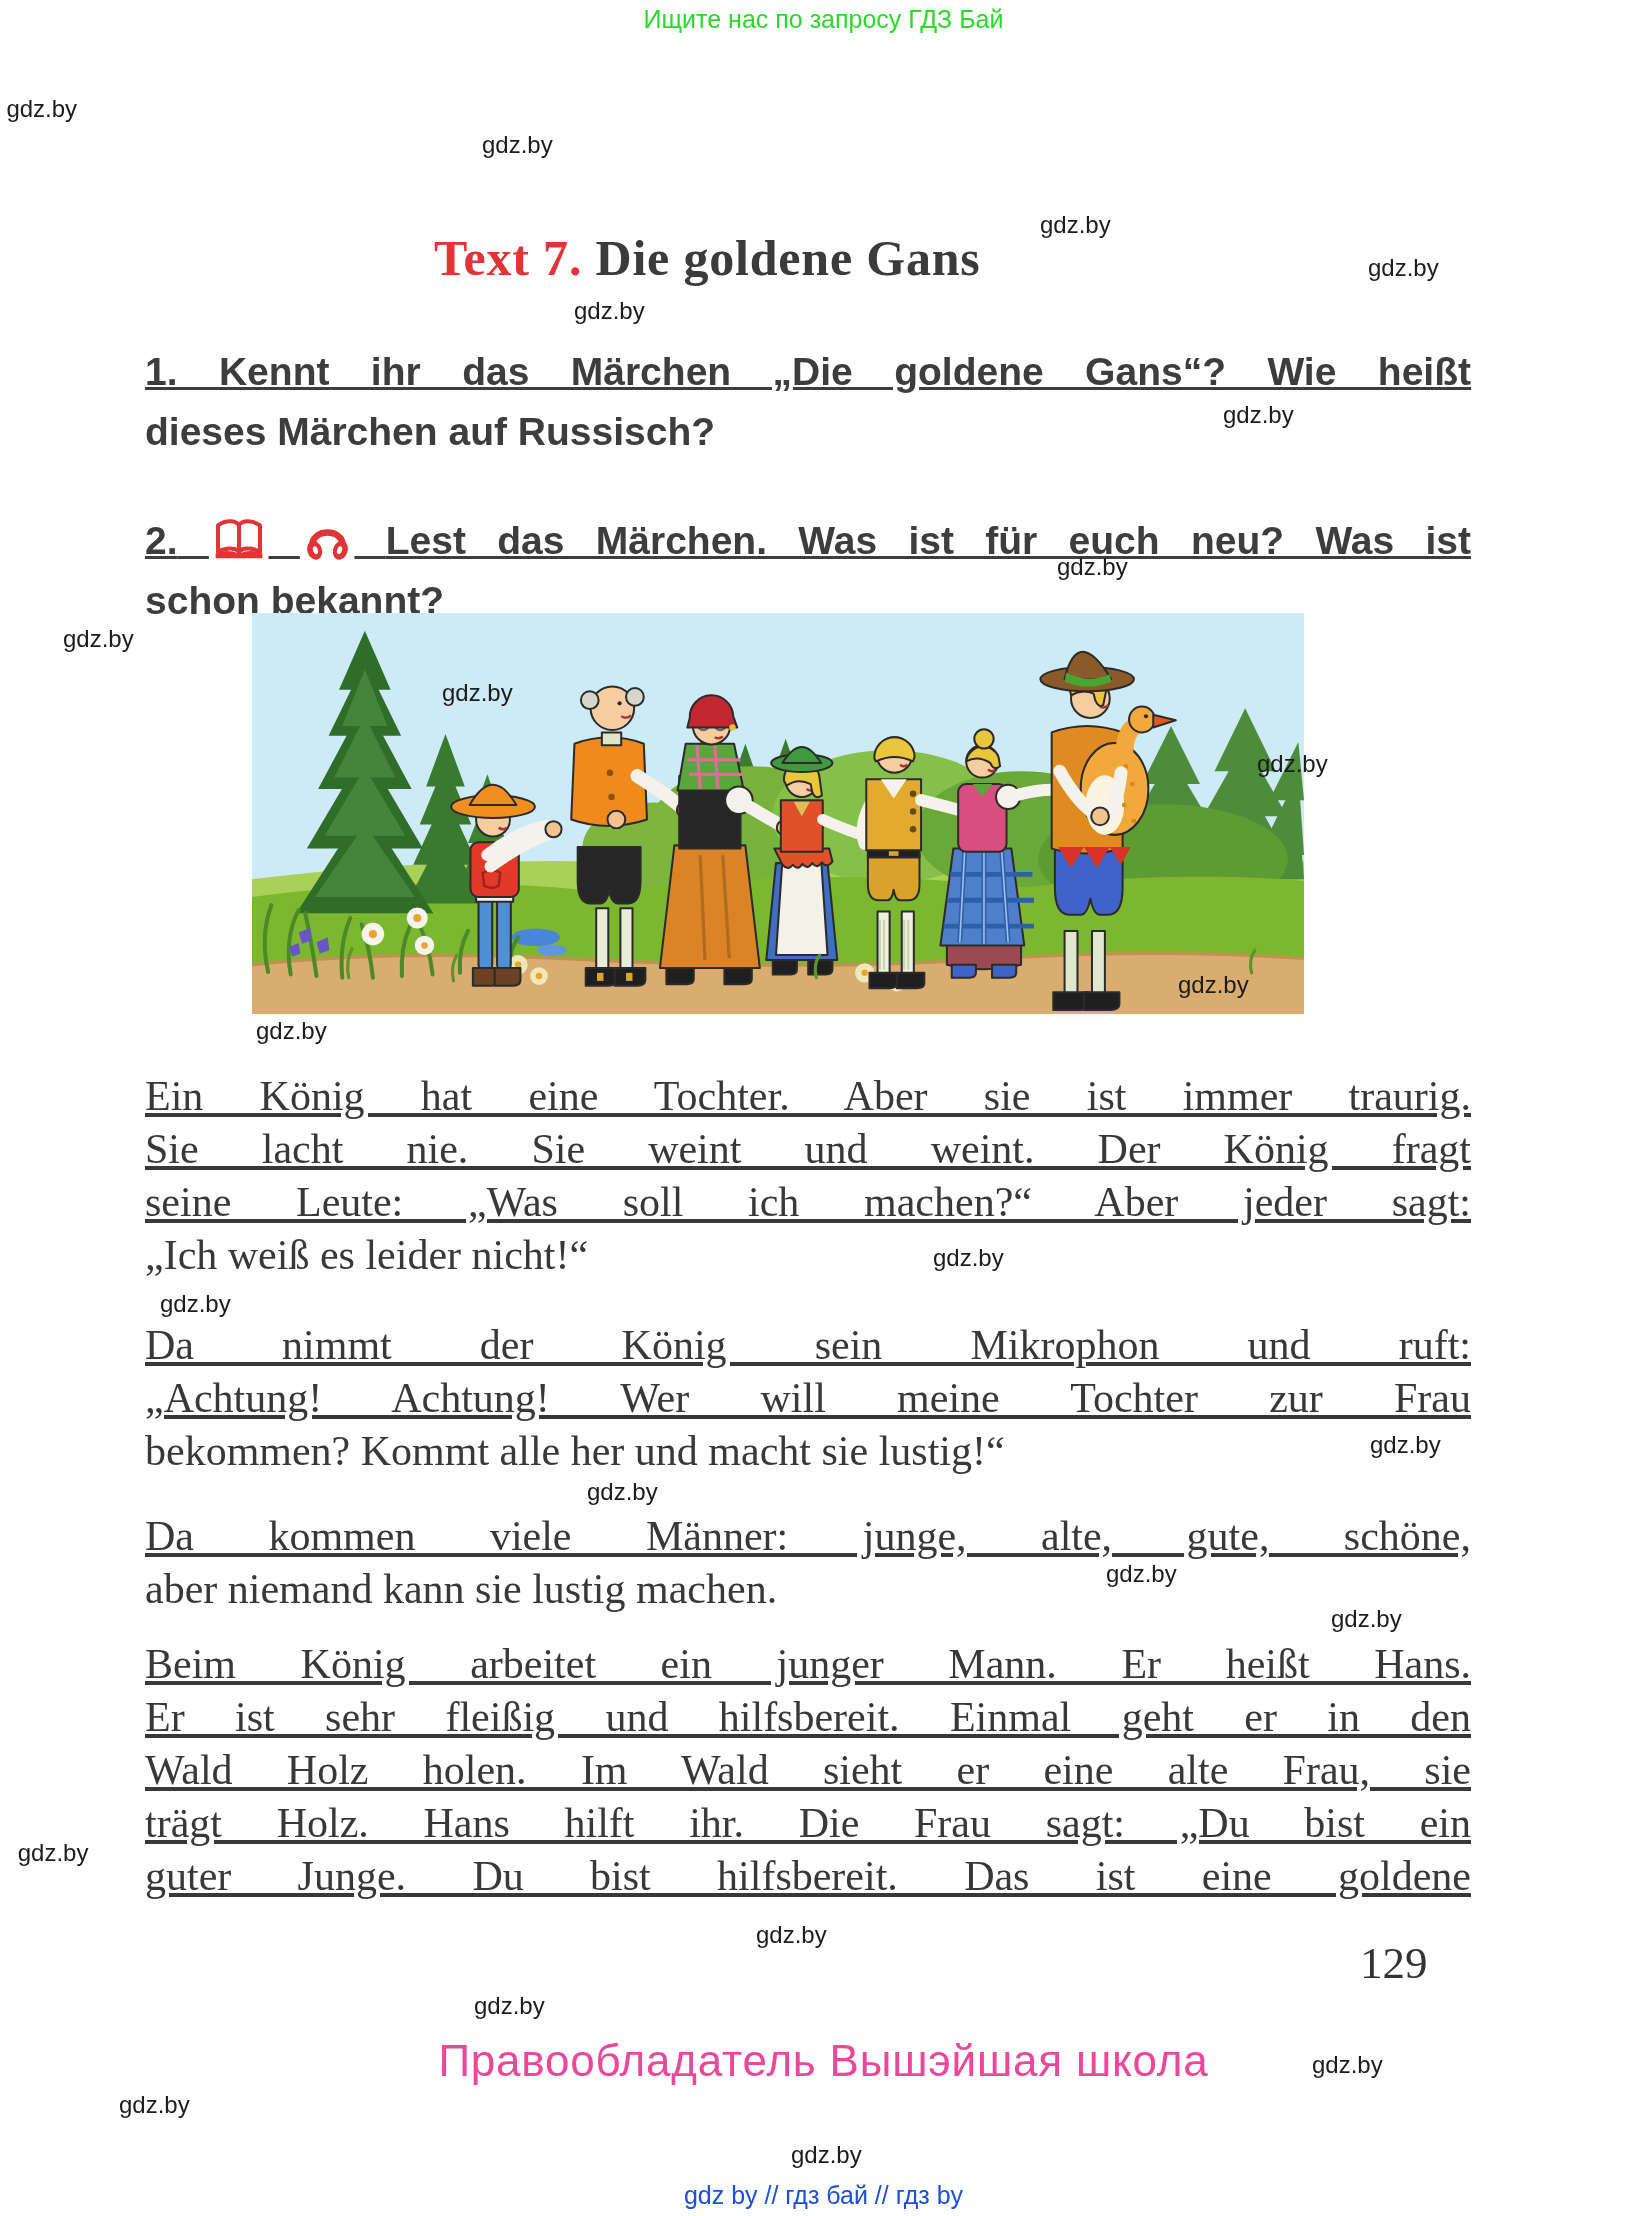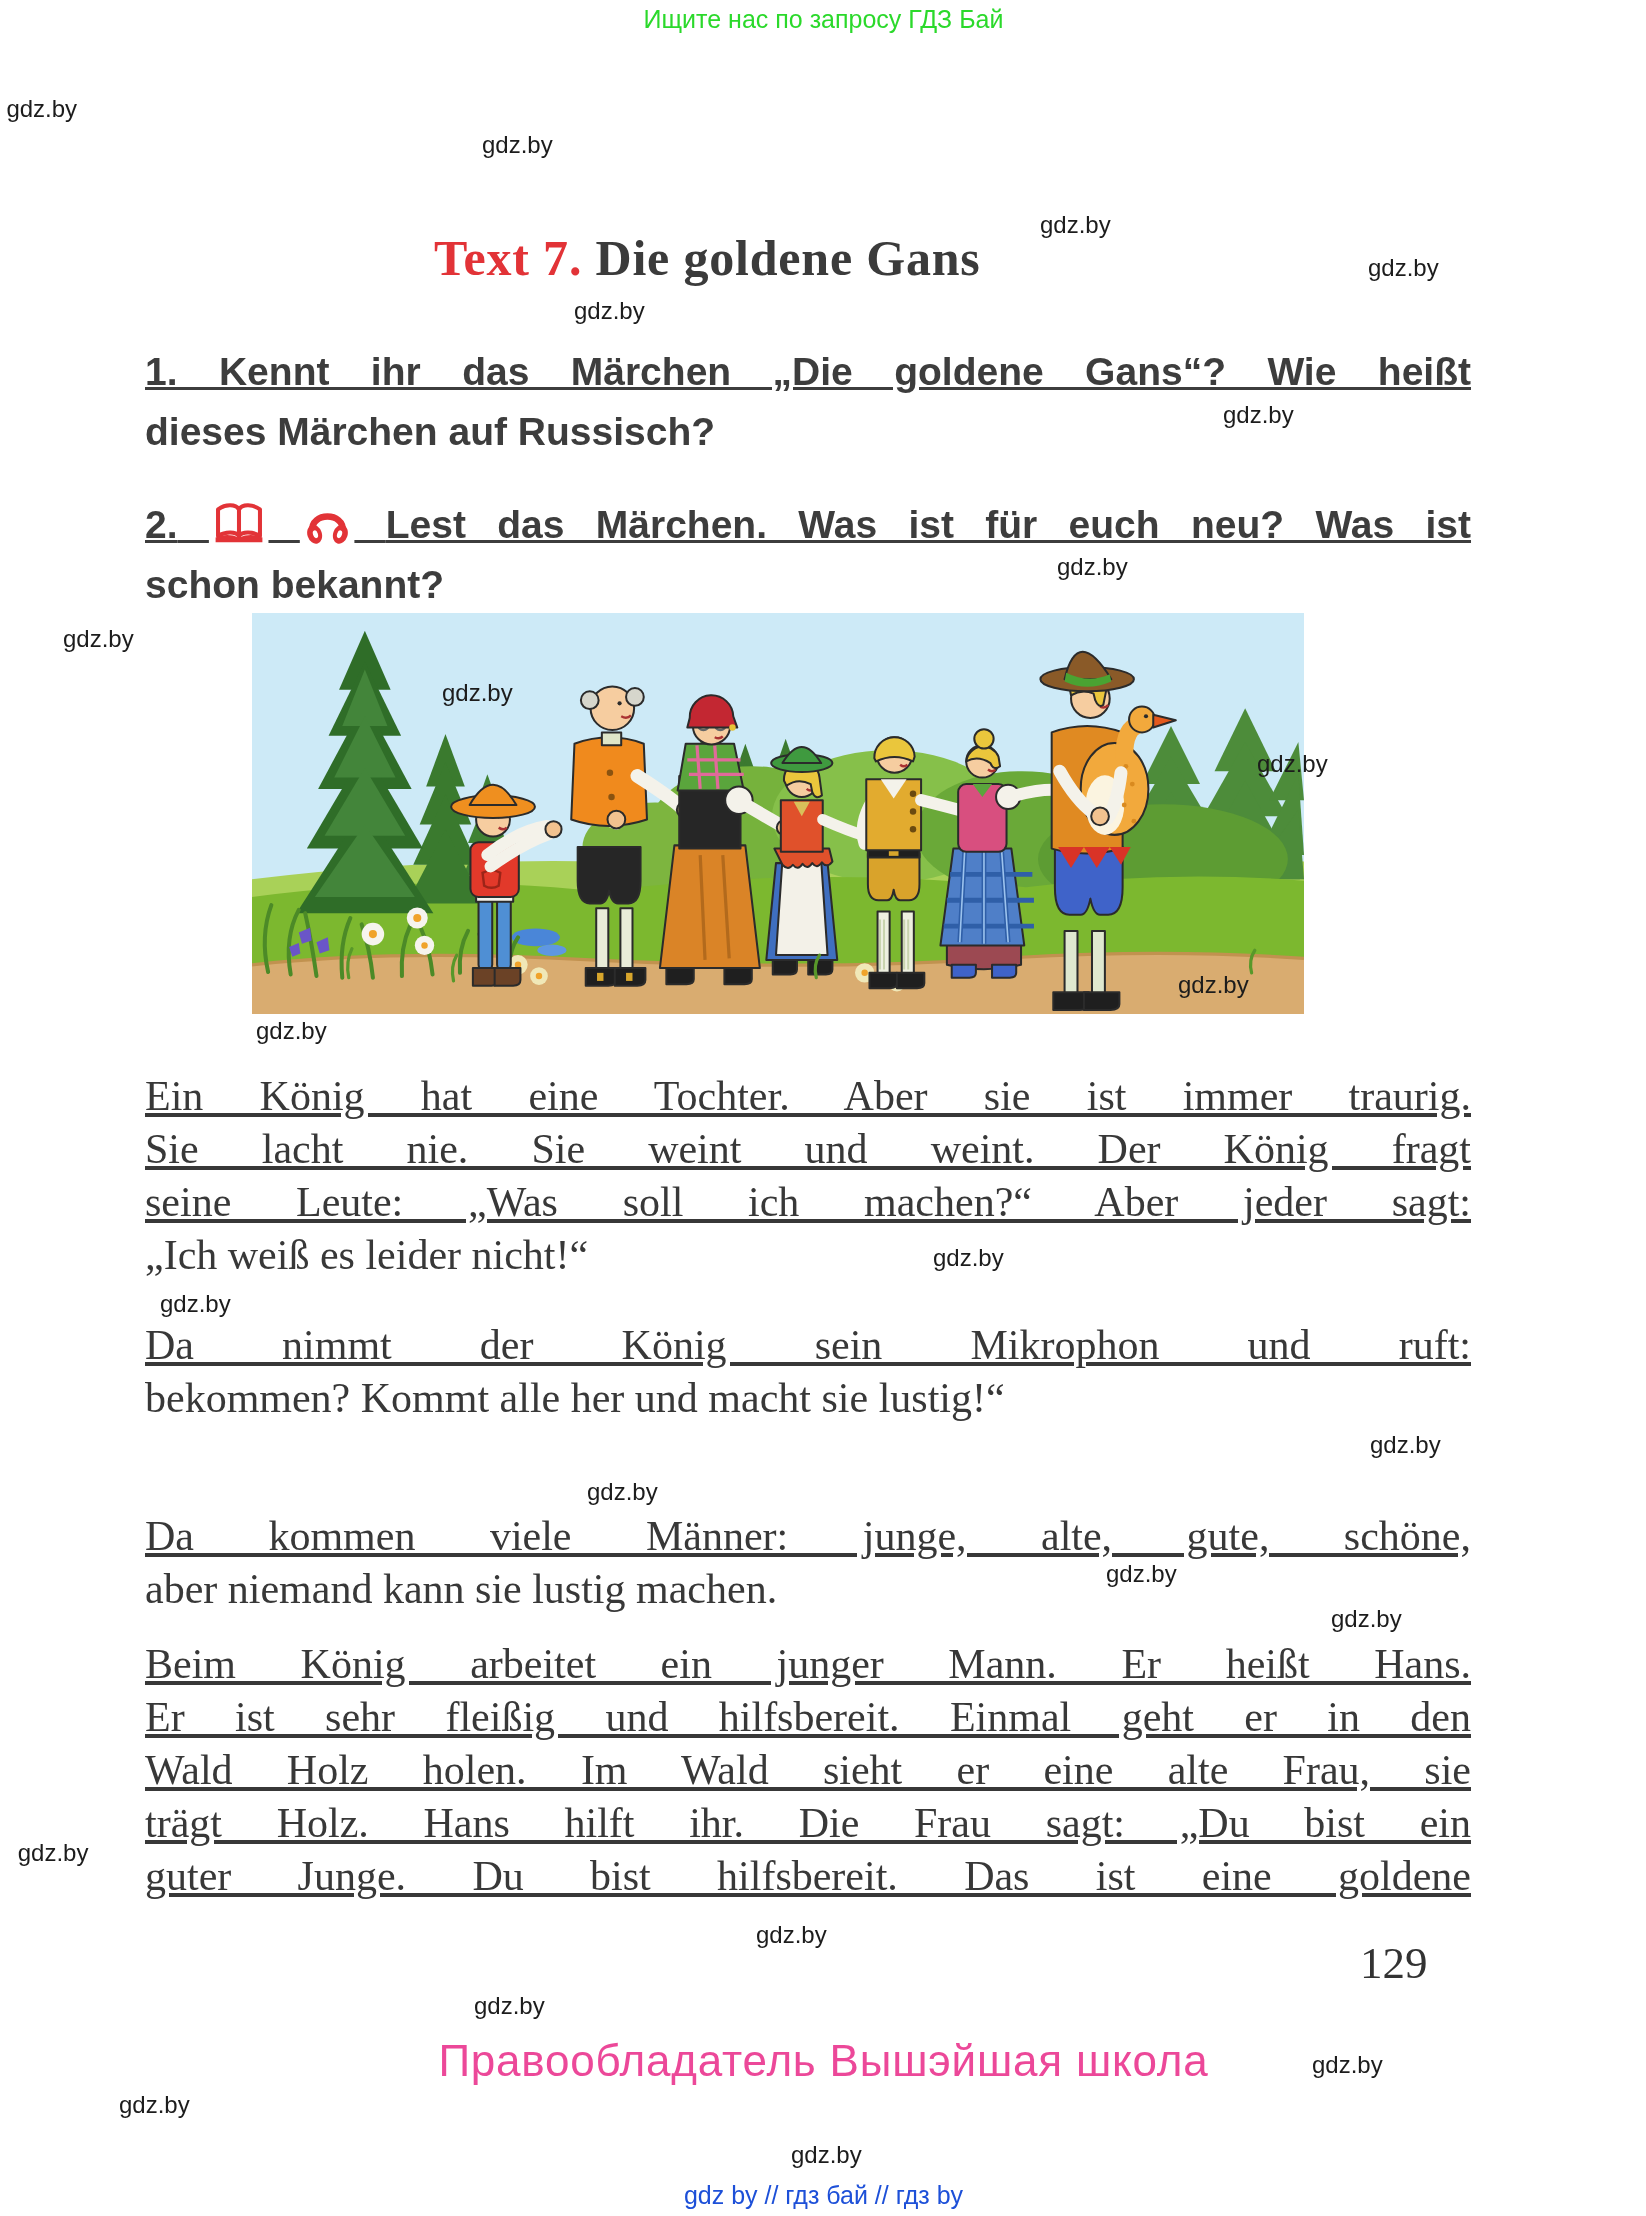--- a/index.html
+++ b/index.html
@@ -20,21 +20,21 @@
     position:absolute;left:434px;top:229px;
     font-family:"Liberation Serif",serif;font-weight:bold;font-size:50px;
     color:#3b3b3b;white-space:nowrap;letter-spacing:0.8px;
   }
   .title .num{color:#e23337;}
   .ex{
     position:absolute;left:145px;width:1326px;
     font-weight:bold;font-size:39px;line-height:60px;color:#3d3d3d;
   }
   .ex1{top:342px;}
-  .ex2{top:495px;}
+  .ex2{top:511px;}
   .jl{text-align:justify;text-align-last:justify;text-decoration:underline;}
   .ll{text-align:left;text-align-last:left;}
   .inline-icon{display:inline-block;vertical-align:-6.4px;margin:0 4.8px;}
   .story{
     position:absolute;left:145px;width:1326px;
     font-family:"Liberation Serif",serif;font-size:42px;line-height:53px;
     color:#383838;
   }
   .p1{top:1070px;}
   .p2{top:1319px;}
@@ -409,20 +409,21 @@
 
   <div class="story p1">
     <div class="jl">Ein König hat eine Tochter. Aber sie ist immer traurig.</div>
     <div class="jl">Sie lacht nie. Sie weint und weint. Der König fragt</div>
     <div class="jl">seine Leute: „Was soll ich machen?“ Aber jeder sagt:</div>
     <div class="ll">„Ich weiß es leider nicht!“</div>
   </div>
 
   <div class="story p2">
     <div class="jl">Da nimmt der König sein Mikrophon und ruft:</div>
+    <div class="jl">„Achtung! Achtung! Wer will meine Tochter zur Frau</div>
     <div class="ll">bekommen? Kommt alle her und macht sie lustig!“</div>
   </div>
 
   <div class="story p3">
     <div class="jl">Da kommen viele Männer: junge, alte, gute, schöne,</div>
     <div class="ll">aber niemand kann sie lustig machen.</div>
   </div>
 
   <div class="story p4">
     <div class="jl">Beim König arbeitet ein junger Mann. Er heißt Hans.</div>

